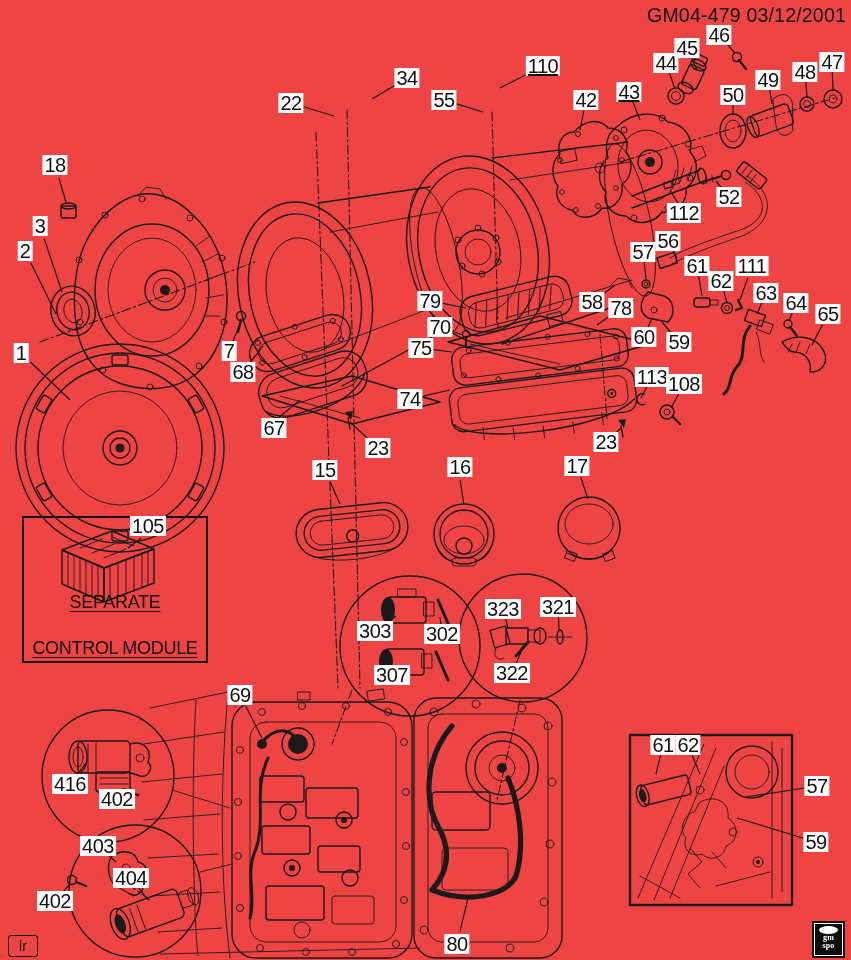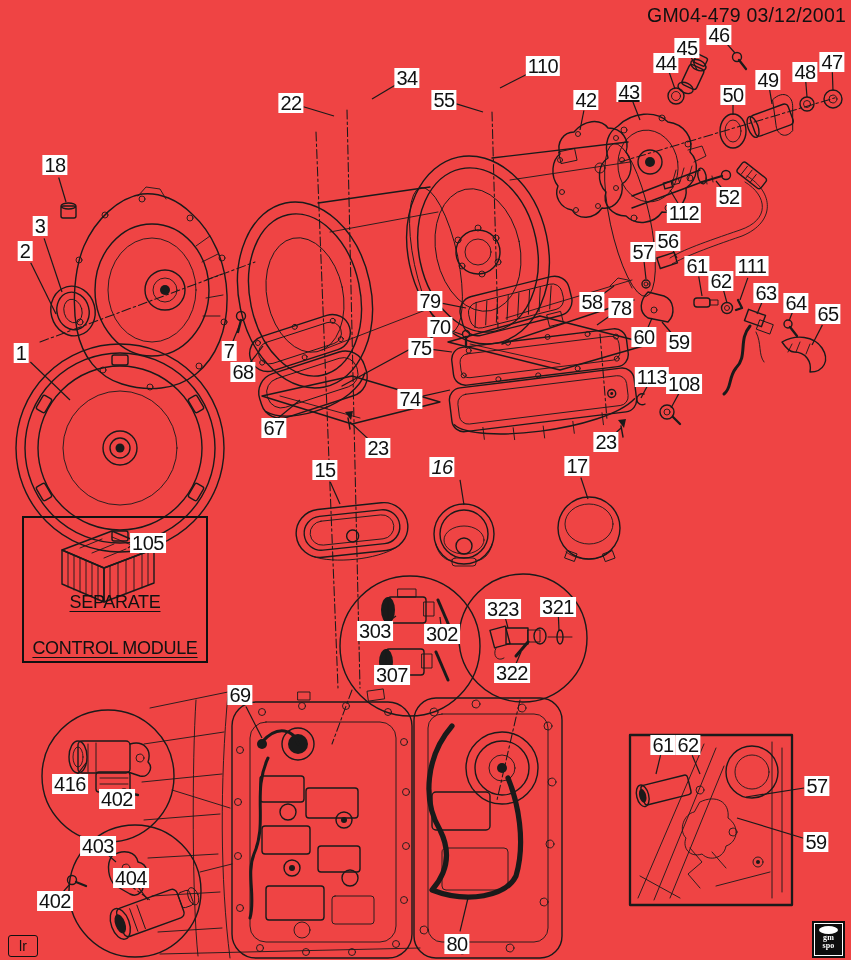--- a/index.html
+++ b/index.html
@@ -535,21 +535,21 @@
       <div class="callout" style="left: 40px; top: 226px;">3</div>
       <div class="callout" style="left: 25px; top: 251px;">2</div>
       <div class="callout" style="left: 21px; top: 353px;">1</div>
       <div class="callout" style="left: 229px; top: 351px;">7</div>
       <div class="callout" style="left: 243px; top: 372px;">68</div>
       <div class="callout" style="left: 274px; top: 428px;">67</div>
       <div class="callout" style="left: 378px; top: 448px;">23</div>
       <div class="callout" style="left: 291px; top: 103px;">22</div>
       <div class="callout" style="left: 407px; top: 78px;">34</div>
       <div class="callout" style="left: 444px; top: 100px;">55</div>
-      <div class="callout" style="left: 543px; top: 66px;">110</div>
+      <div class="callout" style="left: 543px; top: 66px; text-decoration: underline;">110</div>
       <div class="callout" style="left: 586px; top: 100px;">42</div>
       <div class="callout" style="left: 629px; top: 92px; text-decoration: underline;">43</div>
       <div class="callout" style="left: 666px; top: 63px;">44</div>
       <div class="callout" style="left: 687px; top: 48px;">45</div>
       <div class="callout" style="left: 719px; top: 35px;">46</div>
       <div class="callout" style="left: 768px; top: 80px;">49</div>
       <div class="callout" style="left: 805px; top: 72px;">48</div>
       <div class="callout" style="left: 832px; top: 62px;">47</div>
       <div class="callout" style="left: 733px; top: 95px;">50</div>
       <div class="callout" style="left: 729px; top: 197px;">52</div>
@@ -567,23 +567,23 @@
       <div class="callout" style="left: 679px; top: 342px;">59</div>
       <div class="callout" style="left: 621px; top: 308px;">78</div>
       <div class="callout" style="left: 430px; top: 301px;">79</div>
       <div class="callout" style="left: 440px; top: 327px;">70</div>
       <div class="callout" style="left: 421px; top: 348px;">75</div>
       <div class="callout" style="left: 410px; top: 399px;">74</div>
       <div class="callout" style="left: 652px; top: 377px;">113</div>
       <div class="callout" style="left: 684px; top: 384px;">108</div>
       <div class="callout" style="left: 606px; top: 442px;">23</div>
       <div class="callout" style="left: 325px; top: 470px;">15</div>
-      <div class="callout" style="left: 442px; top: 467px; font-style: italic;">16</div>
+      <div class="callout" style="left: 460px; top: 467px;">16</div>
       <div class="callout" style="left: 577px; top: 466px;">17</div>
-      <div class="callout" style="left: 148px; top: 543px;">105</div>
+      <div class="callout" style="left: 148px; top: 526px;">105</div>
       <div class="callout" style="left: 375px; top: 631px;">303</div>
       <div class="callout" style="left: 442px; top: 634px;">302</div>
       <div class="callout" style="left: 392px; top: 675px;">307</div>
       <div class="callout" style="left: 503px; top: 609px;">323</div>
       <div class="callout" style="left: 558px; top: 607px;">321</div>
       <div class="callout" style="left: 512px; top: 673px;">322</div>
       <div class="callout" style="left: 240px; top: 695px;">69</div>
       <div class="callout" style="left: 70px; top: 784px;">416</div>
       <div class="callout" style="left: 117px; top: 799px;">402</div>
       <div class="callout" style="left: 98px; top: 846px;">403</div>

